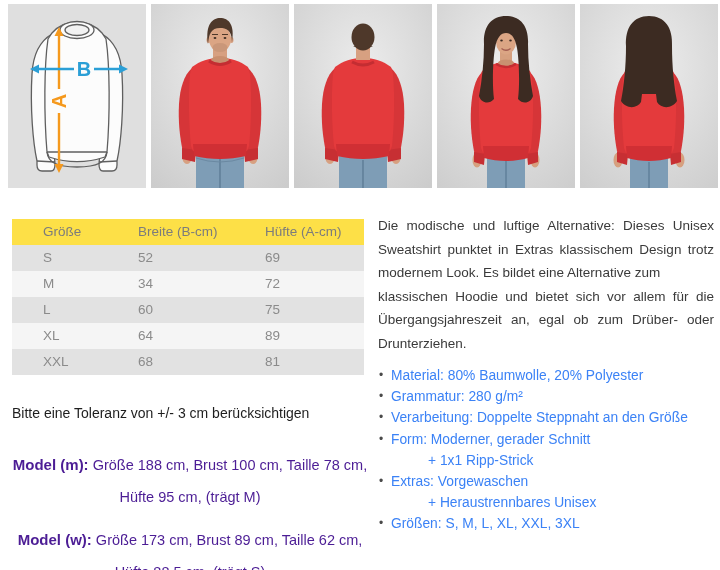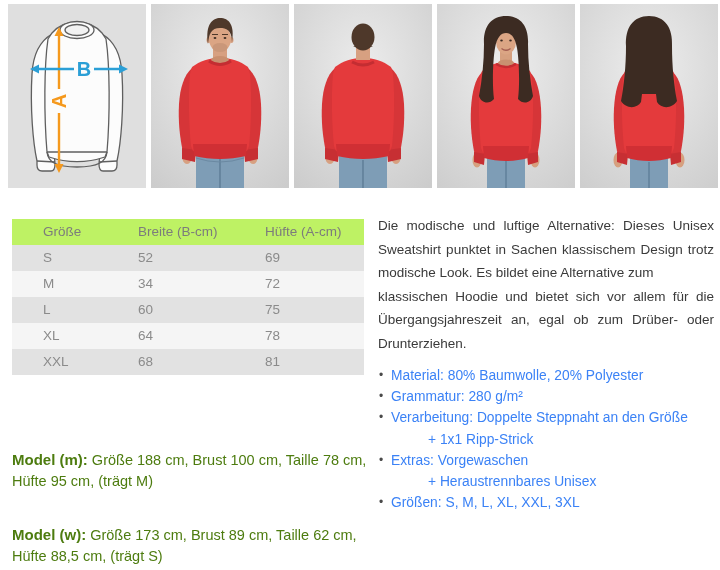--- a/index.html
+++ b/index.html
@@ -13,29 +13,29 @@
   .panel svg { display:block; width:138px; height:184px; }
 
   
   .size-table { position:absolute; left:12px; top:219px; width:352px;
                 border-collapse:collapse; table-layout:fixed;
                 font-size:13.5px; color:#8b8b8b; }
   .size-table col.c1 { width:95px; } .size-table col.c2 { width:127px; } .size-table col.c3 { width:130px; }
   .size-table th { font-weight:normal; color:#7c7c7c; }
   .size-table th, .size-table td { text-align:left; padding:6px 0 6px 31px; line-height:14px;
                                    white-space:nowrap; overflow:hidden; }
-  .size-table thead tr { background:#bef264; }
+  .size-table thead tr { background:#fde047; }
   .size-table tbody tr:nth-child(odd)  { background:#e2e2e2; }
   .size-table tbody tr:nth-child(even) { background:#f5f5f5; }
 
   
   .tolerance { position:absolute; left:12px; top:404px; width:354px;
                font-size:14px; line-height:18px; color:#1e1e1e; }
   .model-block { position:absolute; left:12px; width:356px;
-                 font-size:14.5px; line-height:21px; color:#4d7c0f; }
+                 font-size:14.5px; line-height:32px; color:#4c1d95;text-align:center; }
   .model-block b { font-size:15px; }
   .model-m { top:449px; }
   .model-w { top:524px; }
 
   
   .desc { position:absolute; left:378px; top:214px; width:336px;
           font-size:13.5px; line-height:23.5px; color:#3a3a3a; }
   .desc .para { text-align:justify; }
   .features { position:absolute; left:378px; top:365px; width:342px; list-style:none;
               font-size:13.8px; line-height:21.2px; color:#3b82f6; }
@@ -235,43 +235,45 @@
         <td>72</td>
       </tr>
       <tr>
         <td>L</td>
         <td>60</td>
         <td>75</td>
       </tr>
       <tr>
         <td>XL</td>
         <td>64</td>
-        <td>78</td>
+        <td>89</td>
       </tr>
       <tr>
         <td>XXL</td>
         <td>68</td>
         <td>81</td>
       </tr>
     </tbody>
   </table>
 
+  <div class="tolerance">Bitte eine Toleranz von +/- 3 cm berücksichtigen</div>
 
   <p class="model-block model-m"><b>Model (m):</b> <span>Größe 188 cm, Brust 100 cm, Taille 78 cm, Hüfte 95 cm, (trägt M)</span></p>
 
   <p class="model-block model-w"><b>Model (w):</b> <span>Größe 173 cm, Brust 89 cm, Taille 62 cm, Hüfte 88,5 cm, (trägt S)</span></p>
 
   <div class="desc">
-    <div class="para">Die modische und luftige Alternative: Dieses Unisex Sweatshirt punktet in Sachen klassischem Design trotz modische Look. Es bildet eine Alternative zum</div>
+    <div class="para">Die modische und luftige Alternative: Dieses Unisex Sweatshirt punktet in Extras klassischem Design trotz modernem Look. Es bildet eine Alternative zum</div>
     <div class="para">klassischen Hoodie und bietet sich vor allem für die Übergangsjahreszeit an, egal ob zum Drüber- oder Drunterziehen.</div>
   </div>
 
   <ul class="features">
     <li class="bullet">Material: 80% Baumwolle, 20% Polyester</li>
     <li class="bullet">Grammatur: 280 g/m²</li>
     <li class="bullet">Verarbeitung: Doppelte Steppnaht an den Größe</li>
+    <li class="bullet">Form: Moderner, gerader Schnitt</li>
     <li class="indent">+ 1x1 Ripp-Strick</li>
     <li class="bullet">Extras: Vorgewaschen</li>
     <li class="indent">+ Heraustrennbares Unisex</li>
     <li class="bullet">Größen:  S, M, L, XL, XXL, 3XL</li>
   </ul>
 
 </div>
 
 </body></html>

